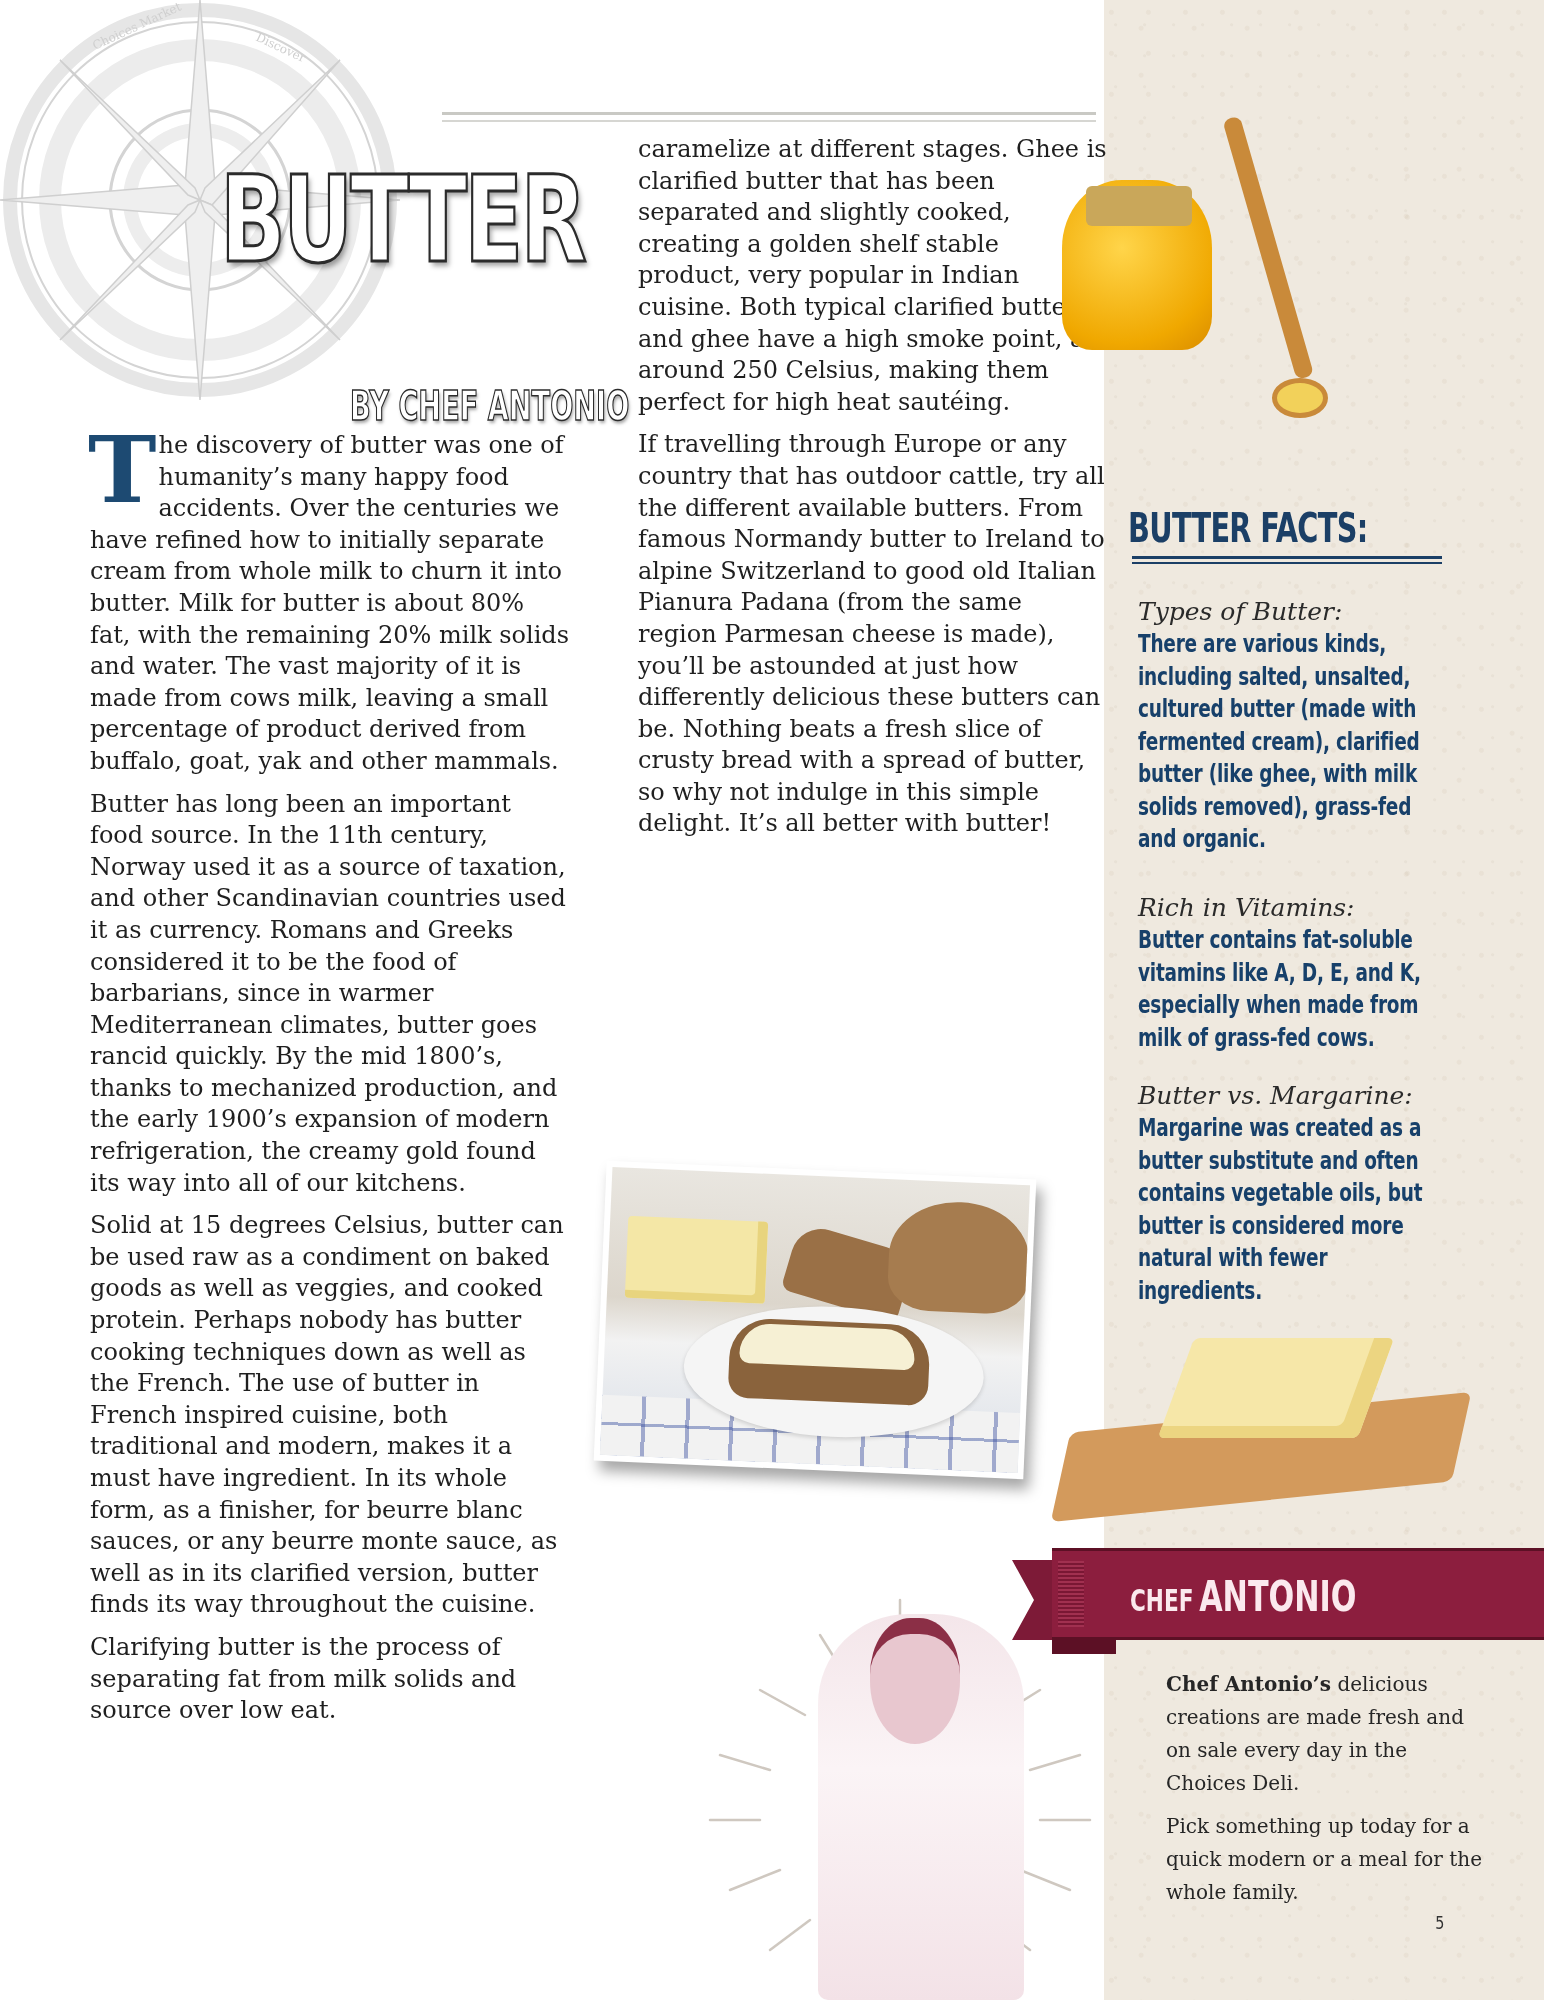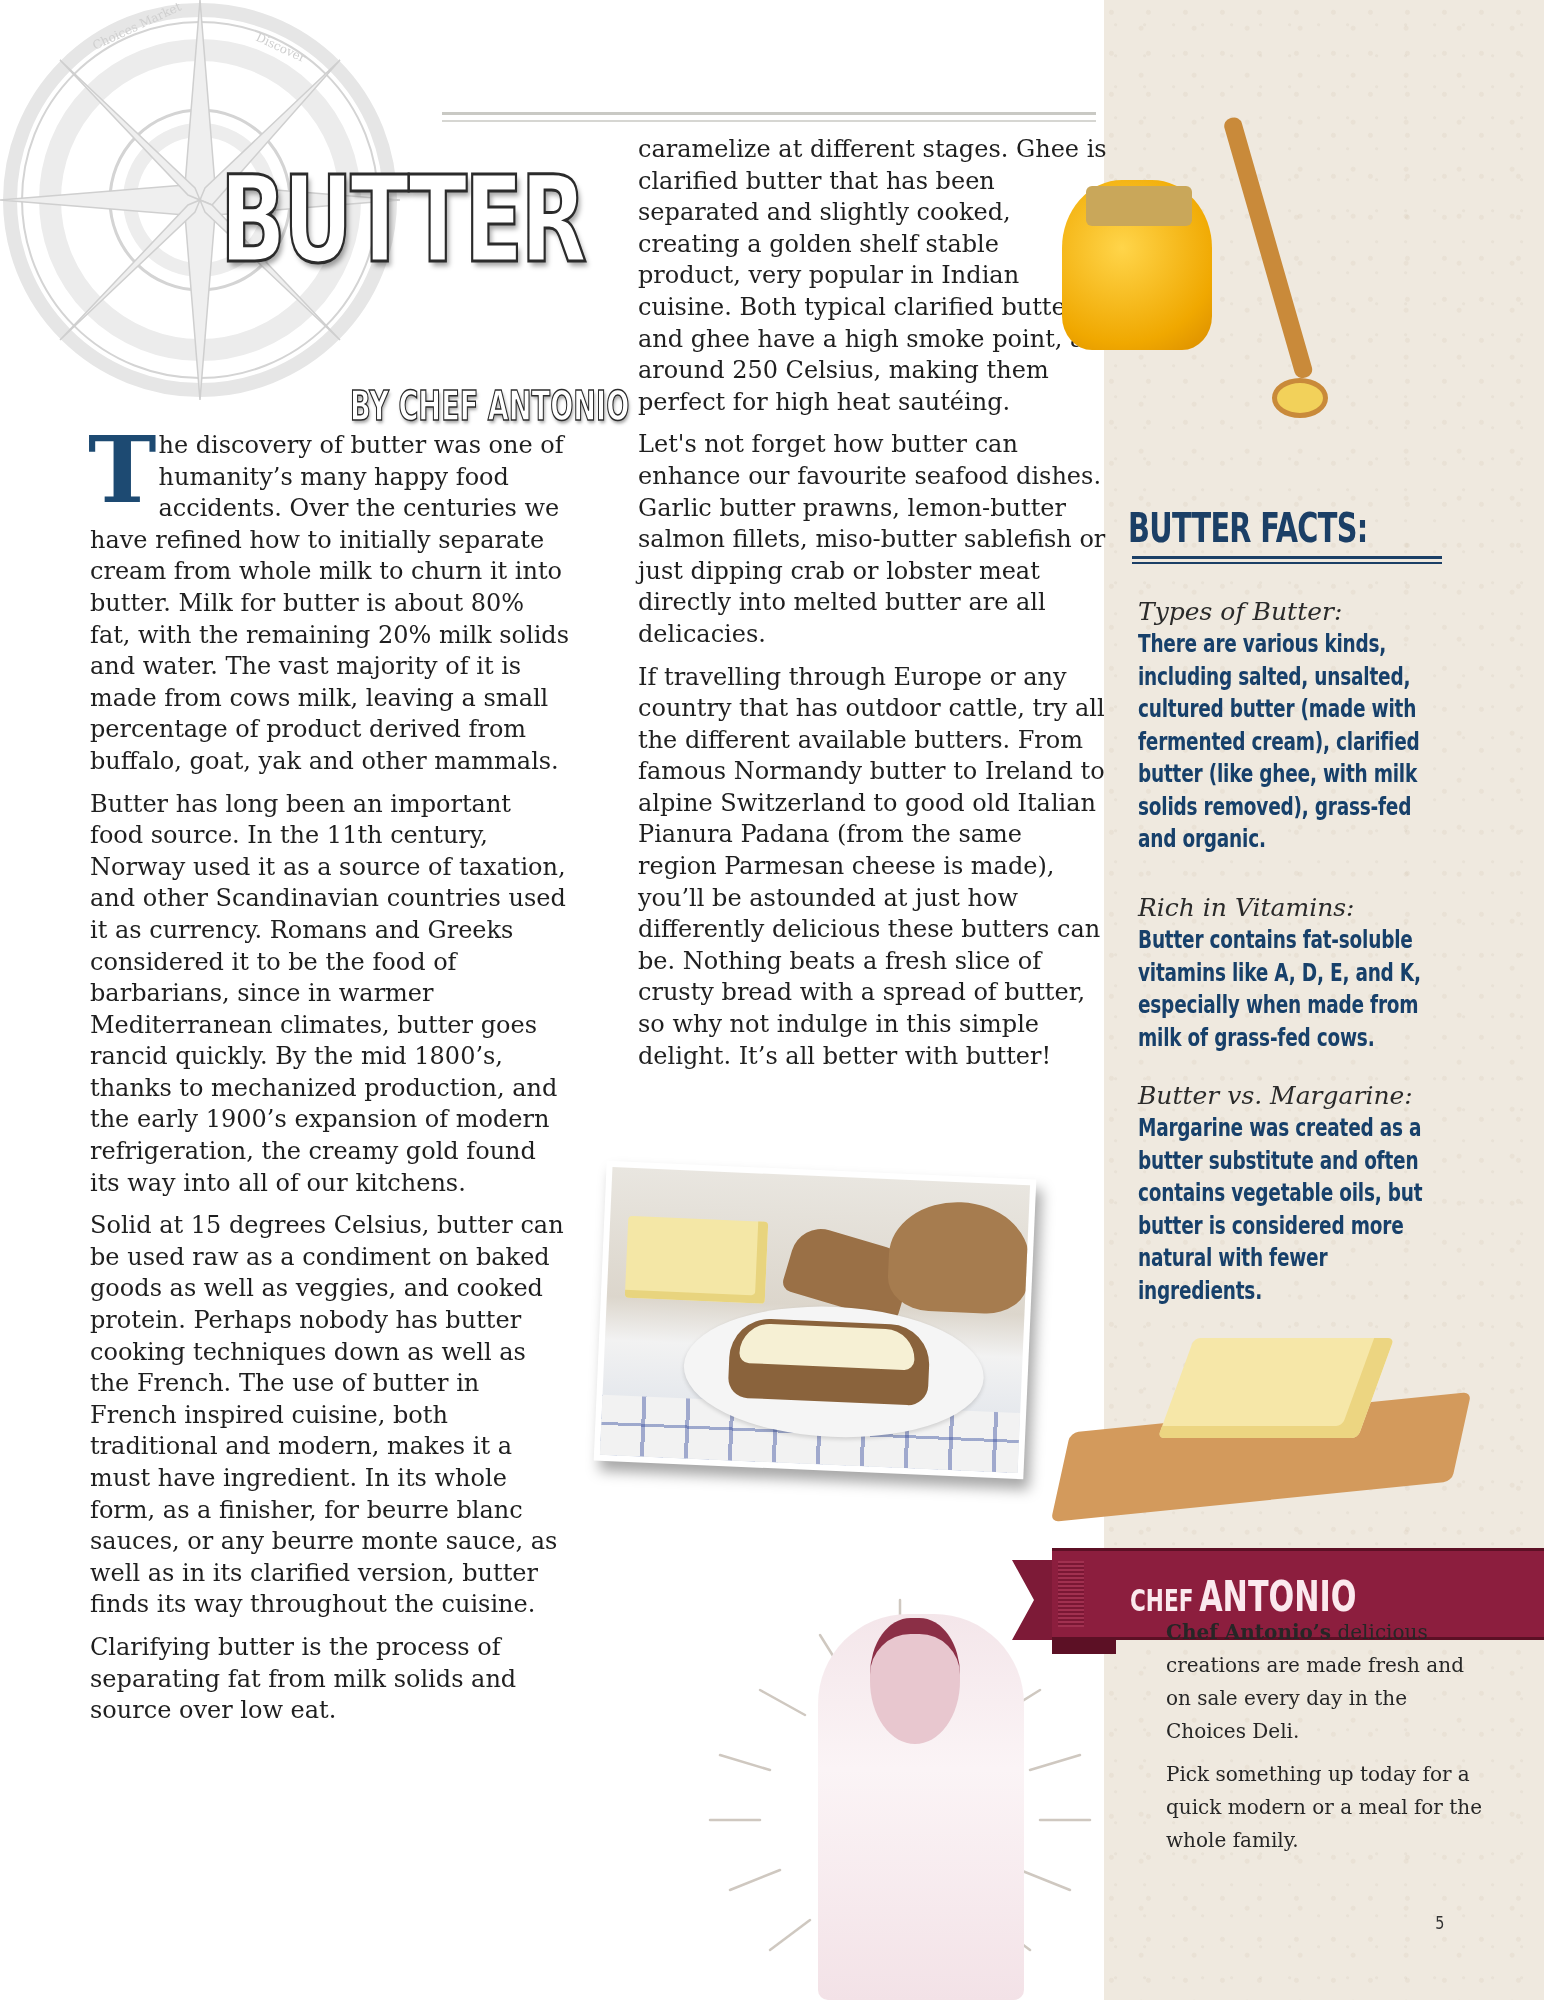--- a/index.html
+++ b/index.html
@@ -92,21 +92,21 @@
     clip-path: polygon(0 0, 100% 0, 100% 100%, 0 100%, 22px 50%);
   }
   .ribbon-title {
     position: absolute; left: 1130px; top: 1572px; white-space: nowrap;
     font-family: "DejaVu Sans", "Liberation Sans", sans-serif; color: #fbe9ee;
     transform: scaleX(0.72); transform-origin: left top;
   }
   .ribbon-title .small { font-size: 30px; font-weight: bold; }
   .ribbon-title .big { font-size: 42px; font-weight: bold; margin-left: 8px; }
   .chef-text {
-    position: absolute; left: 1166px; top: 1616px; width: 320px;
+    position: absolute; left: 1166px; top: 1668px; width: 320px;
     font-size: 20px; line-height: 33px; color: #262626;
   }
   .chef-text p { margin: 0 0 10px 0; }
   .chef-text b { font-weight: bold; }
   .page-num {
     position: absolute; left: 1434px; top: 1912px;
     font-family: "DejaVu Sans", "Liberation Sans", sans-serif; font-size: 18px; color: #333;
     transform: scaleX(0.8);
   }
   .photo {
@@ -181,21 +181,20 @@
 
 <div class="col col1">
   <p><span class="dropcap">T</span><span>he discovery of butter was one of humanity’s many happy food accidents. Over the centuries we have refined how to initially separate cream from whole milk to churn it into butter. Milk for butter is about 80% fat, with the remaining 20% milk solids and water. The vast majority of it is made from cows milk, leaving a small percentage of product derived from buffalo, goat, yak and other mammals.</span></p>
   <p>Butter has long been an important food source. In the 11th century, Norway used it as a source of taxation, and other Scandinavian countries used it as currency. Romans and Greeks considered it to be the food of barbarians, since in warmer Mediterranean climates, butter goes rancid quickly. By the mid 1800’s, thanks to mechanized production, and the early 1900’s expansion of modern refrigeration, the creamy gold found its way into all of our kitchens.</p>
   <p>Solid at 15 degrees Celsius, butter can be used raw as a condiment on baked goods as well as veggies, and cooked protein. Perhaps nobody has butter cooking techniques down as well as the French. The use of butter in French inspired cuisine, both traditional and modern, makes it a must have ingredient. In its whole form, as a finisher, for beurre blanc sauces, or any beurre monte sauce, as well as in its clarified version, butter finds its way throughout the cuisine.</p>
   <p>Clarifying butter is the process of separating fat from milk solids and source over low eat.</p>
 </div>
 
 <div class="col col2">
   <p>caramelize at different stages. Ghee is clarified butter that has been separated and slightly cooked, creating a golden shelf stable product, very popular in Indian cuisine. Both typical clarified butter and ghee have a high smoke point, at around 250 Celsius, making them perfect for high heat sautéing.</p>
-  <p>Let's not forget how butter can enhance our favourite seafood dishes. Garlic butter prawns, lemon-butter salmon fillets, miso-butter sablefish or just dipping crab or lobster meat directly into melted butter are all delicacies.</p>
   <p>If travelling through Europe or any country that has outdoor cattle, try all the different available butters. From famous Normandy butter to Ireland to alpine Switzerland to good old Italian Pianura Padana (from the same region Parmesan cheese is made), you’ll be astounded at just how differently delicious these butters can be. Nothing beats a fresh slice of crusty bread with a spread of butter, so why not indulge in this simple delight. It’s all better with butter!</p>
 </div>
 
 <div>
   <div class="spoon"></div>
   <div class="jar"></div>
   <div class="jar-lid"></div>
   <div class="spoon-bowl"></div>
 </div>
 

